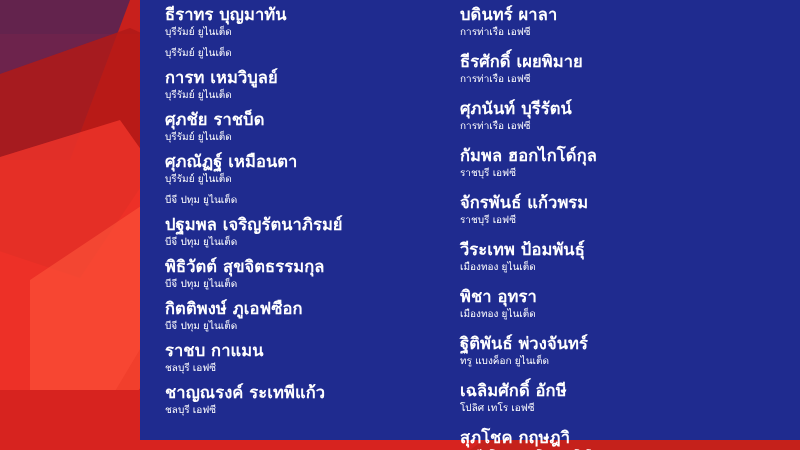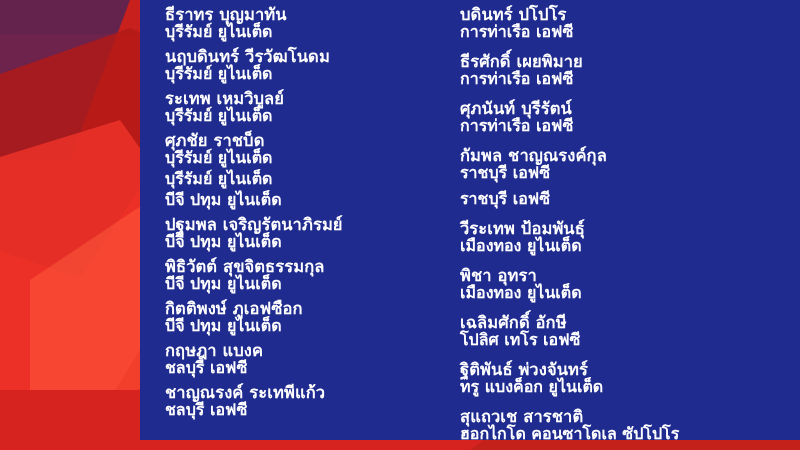--- a/index.html
+++ b/index.html
@@ -117,23 +117,23 @@
   .entry .name {
     color: #ffffff;
     font-size: 16.5px;
     line-height: 21px;
     font-weight: 700;
     letter-spacing: .1px;
     white-space: nowrap;
   }
   .entry .club {
     color: #ffffff;
-    font-size: 16px;
+    font-size: 10px;
     line-height: 14px;
-    font-weight: 700;
+    font-weight: 400;
     white-space: nowrap;
   }
   .col-left .entry { margin-bottom: 7px; }
   .col-right .entry { margin-bottom: 12px; }
 </style>
 </head>
 <body>
 
 <div id="stage">
 
@@ -151,97 +151,98 @@
   <div class="panel-right-ext"></div>
 
   <div class="columns">
 
     <div class="col col-left">
       <div class="entry">
         <div class="name">ธีราทร บุญมาทัน</div>
         <div class="club">บุรีรัมย์ ยูไนเต็ด</div>
       </div>
       <div class="entry">
-        <div class="name">นฤบดินทร์ วีรวัฒโนดม</div>
-        <div class="club">บุรีรัมย์ ยูไนเต็ด</div>
-      </div>
-      <div class="entry">
-        <div class="name">ระเทพ เหมวิบูลย์</div>
+        <div class="club">บุรีรัมย์ ยูไนเต็ด</div>
+      </div>
+      <div class="entry">
+        <div class="name">การท เหมวิบูลย์</div>
         <div class="club">บุรีรัมย์ ยูไนเต็ด</div>
       </div>
       <div class="entry">
         <div class="name">ศุภชัย ราชบ็ด</div>
         <div class="club">บุรีรัมย์ ยูไนเต็ด</div>
       </div>
       <div class="entry">
+        <div class="name">ศุภณัฏฐ์ เหมือนตา</div>
         <div class="club">บุรีรัมย์ ยูไนเต็ด</div>
       </div>
       <div class="entry">
         <div class="club">บีจี ปทุม ยูไนเต็ด</div>
       </div>
       <div class="entry">
         <div class="name">ปฐมพล เจริญรัตนาภิรมย์</div>
         <div class="club">บีจี ปทุม ยูไนเต็ด</div>
       </div>
       <div class="entry">
         <div class="name">พิธิวัตต์ สุขจิตธรรมกุล</div>
         <div class="club">บีจี ปทุม ยูไนเต็ด</div>
       </div>
       <div class="entry">
         <div class="name">กิตติพงษ์ ภูเอฟซือก</div>
         <div class="club">บีจี ปทุม ยูไนเต็ด</div>
       </div>
       <div class="entry">
-        <div class="name">กฤษฎา แบงค</div>
+        <div class="name">ราชบ กาแมน</div>
         <div class="club">ชลบุรี เอฟซี</div>
       </div>
       <div class="entry">
         <div class="name">ชาญณรงค์ ระเทพีแก้ว</div>
         <div class="club">ชลบุรี เอฟซี</div>
       </div>
 
     </div>
 
     <div class="col col-right">
       <div class="entry">
-        <div class="name">บดินทร์ ปโปโร</div>
+        <div class="name">บดินทร์ ผาลา</div>
         <div class="club">การท่าเรือ เอฟซี</div>
       </div>
       <div class="entry">
         <div class="name">ธีรศักดิ์ เผยพิมาย</div>
         <div class="club">การท่าเรือ เอฟซี</div>
       </div>
       <div class="entry">
         <div class="name">ศุภนันท์ บุรีรัตน์</div>
         <div class="club">การท่าเรือ เอฟซี</div>
       </div>
       <div class="entry">
-        <div class="name">กัมพล ชาญณรงค์กุล</div>
+        <div class="name">กัมพล ฮอกไกโด์กุล</div>
         <div class="club">ราชบุรี เอฟซี</div>
       </div>
       <div class="entry">
+        <div class="name">จักรพันธ์ แก้วพรม</div>
         <div class="club">ราชบุรี เอฟซี</div>
       </div>
       <div class="entry">
         <div class="name">วีระเทพ ป้อมพันธุ์</div>
         <div class="club">เมืองทอง ยูไนเต็ด</div>
       </div>
       <div class="entry">
         <div class="name">พิชา อุทรา</div>
         <div class="club">เมืองทอง ยูไนเต็ด</div>
       </div>
       <div class="entry">
+        <div class="name">ฐิติพันธ์ พ่วงจันทร์</div>
+        <div class="club">ทรู แบงค็อก ยูไนเต็ด</div>
+      </div>
+      <div class="entry">
         <div class="name">เฉลิมศักดิ์ อักษี</div>
         <div class="club">โปลิศ เทโร เอฟซี</div>
       </div>
       <div class="entry">
-        <div class="name">ฐิติพันธ์ พ่วงจันทร์</div>
-        <div class="club">ทรู แบงค็อก ยูไนเต็ด</div>
-      </div>
-      <div class="entry">
-        <div class="name">สุแถวเช สารชาติ</div>
+        <div class="name">สุภโชค กฤษฎาิ</div>
         <div class="club">ฮอกไกโด คอนซาโดเล ซัปโปโร</div>
       </div>
 
     </div>
 
   </div>
 </div>
 
 </body></html>

